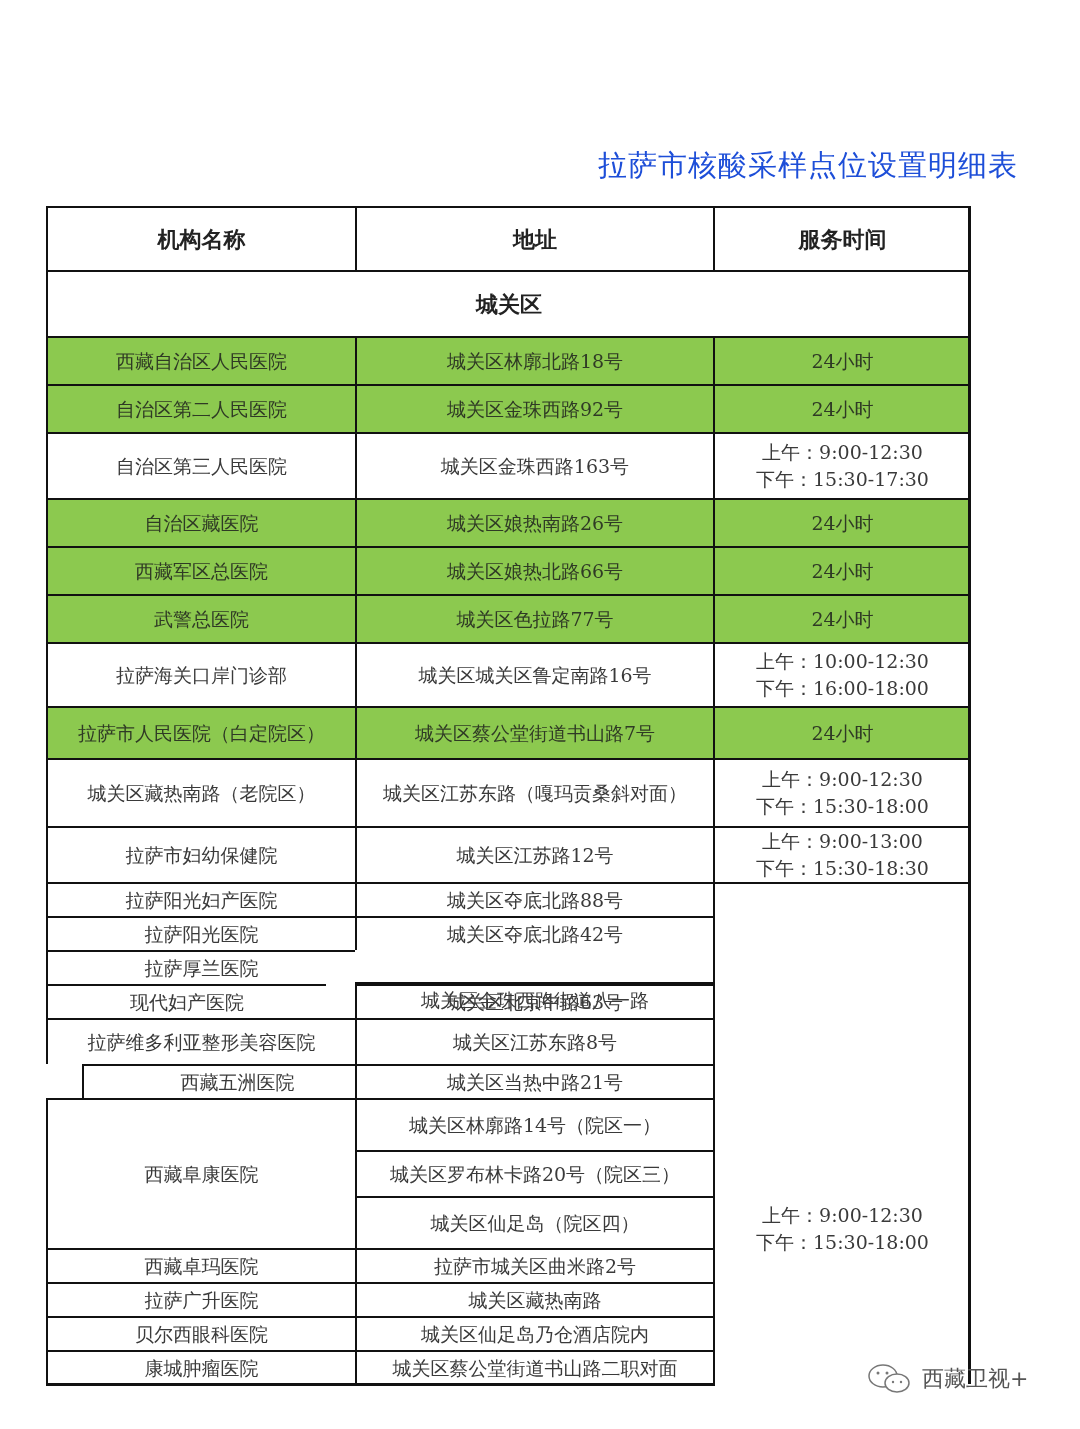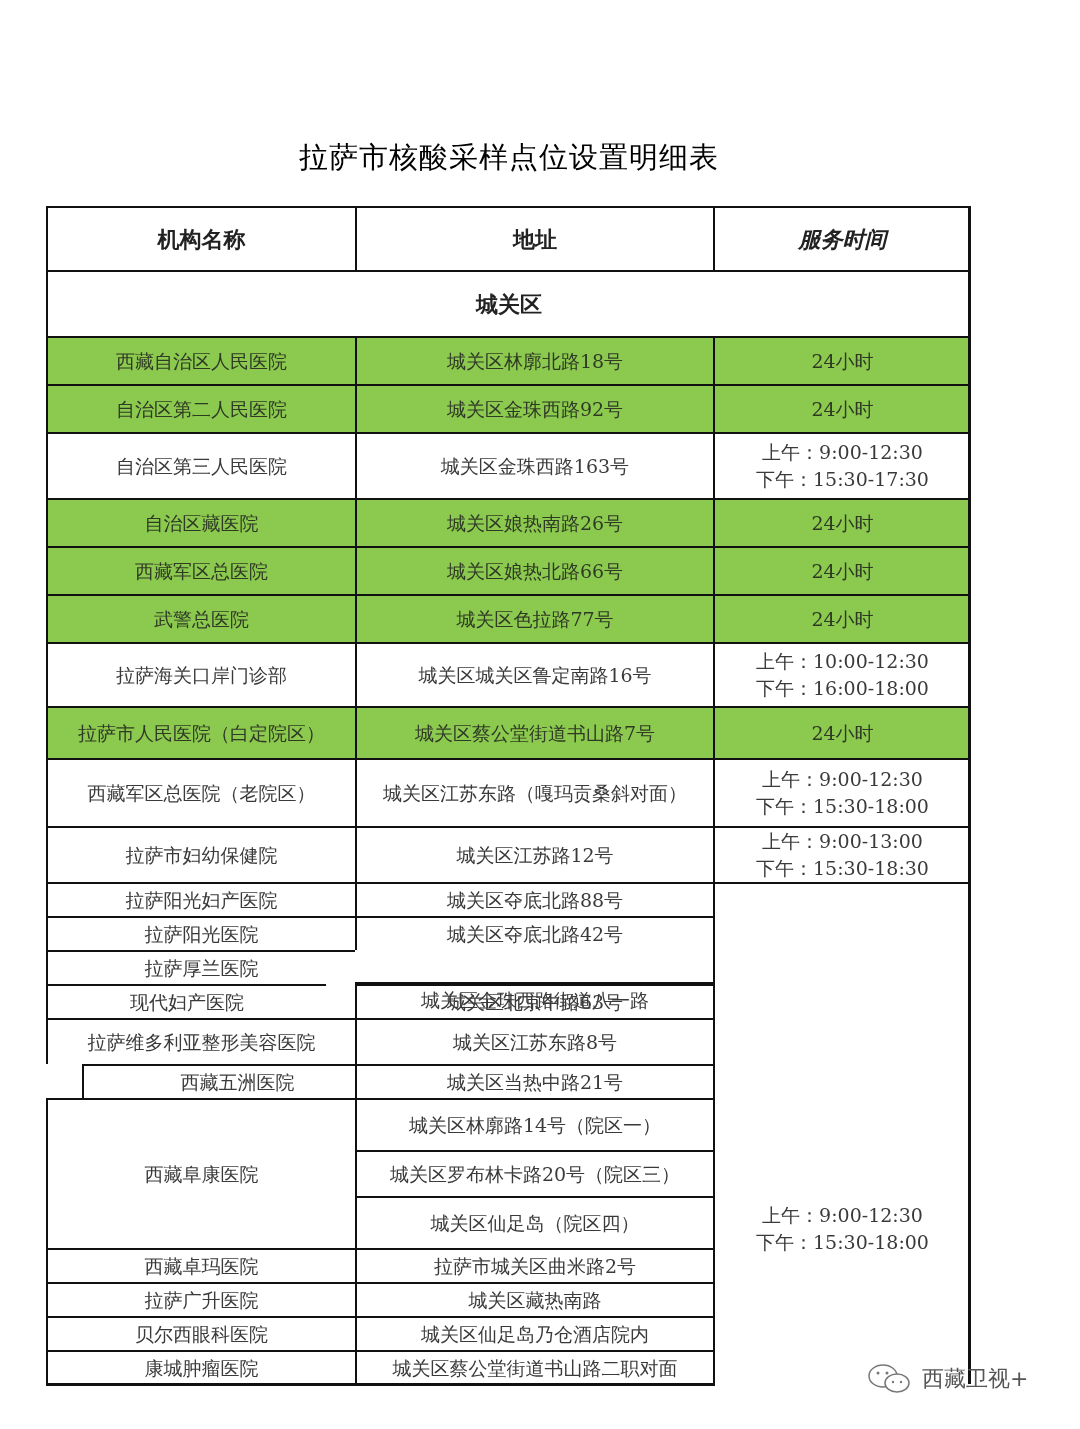--- a/index.html
+++ b/index.html
@@ -1,40 +1,40 @@
 <!DOCTYPE html>
 <html><head>
 <meta charset="utf-8">
 <style>
   html, body { margin:0; padding:0; background:#ffffff; }
   body { width:1080px; height:1429px; position:relative; overflow:hidden;
          font-family: "DejaVu Serif", "Liberation Serif", serif; color:#333; }
-  .title { position:absolute; left:0; width:1018px; top:138px; text-align:center;
-           font-family:"DejaVu Sans","Liberation Sans",sans-serif; font-size:29px; color:#000000; letter-spacing:1px; }
+  .title { position:absolute; left:0; width:1018px; top:146px; text-align:right;
+           font-family:"DejaVu Sans","Liberation Sans",sans-serif; font-size:29px; color:#1d4ed8; letter-spacing:1px; }
   .cell { position:absolute; box-sizing:border-box; display:flex; align-items:center; justify-content:center;
           text-align:center; border-left:2px solid #111; border-top:2px solid #111; font-size:19px; color:#3a3a3a;
           line-height:27px; white-space:nowrap; }
   .cell.green { background:#8cc94f; color:#2f3a25; }
   .cell.head { font-family:"DejaVu Sans","Liberation Sans",sans-serif; font-size:22px; font-weight:bold; color:#222; }
   .cell .two { display:flex; flex-direction:column; align-items:center; }
   .frame-r { position:absolute; background:#111; }
   .watermark { position:absolute; left:866px; top:1362px; display:flex; align-items:center; gap:8px;
                font-family:"DejaVu Sans","Liberation Sans",sans-serif; font-size:22px; color:#555; }
   .watermark svg { display:block; }
 </style>
 </head>
 <body>
 
 <div class="title">拉萨市核酸采样点位设置明细表</div>
 
 <div>
 
   <div class="cell head" style="left:46px;top:206px;width:309px;height:64px;">机构名称</div>
   <div class="cell head" style="left:355px;top:206px;width:358px;height:64px;">地址</div>
-  <div class="cell head" style="left:713px;top:206px;width:257px;height:64px;font-style:italic;">服务时间</div>
+  <div class="cell head" style="left:713px;top:206px;width:257px;height:64px;">服务时间</div>
 
   <div class="cell head" style="left:46px;top:270px;width:924px;height:66px;">城关区</div>
 
   <div class="cell green" style="left:46px;top:336px;width:309px;height:48px;">西藏自治区人民医院</div>
   <div class="cell green" style="left:355px;top:336px;width:358px;height:48px;">城关区林廓北路18号</div>
   <div class="cell green" style="left:713px;top:336px;width:257px;height:48px;">24小时</div>
 
   <div class="cell green" style="left:46px;top:384px;width:309px;height:48px;">自治区第二人民医院</div>
   <div class="cell green" style="left:355px;top:384px;width:358px;height:48px;">城关区金珠西路92号</div>
   <div class="cell green" style="left:713px;top:384px;width:257px;height:48px;">24小时</div>
@@ -66,21 +66,21 @@
       <div class="two">
         <span>上午：10:00-12:30</span>
         <span>下午：16:00-18:00</span>
       </div>
     </div>
 
   <div class="cell green" style="left:46px;top:706px;width:309px;height:52px;">拉萨市人民医院（白定院区）</div>
   <div class="cell green" style="left:355px;top:706px;width:358px;height:52px;">城关区蔡公堂街道书山路7号</div>
   <div class="cell green" style="left:713px;top:706px;width:257px;height:52px;">24小时</div>
 
-  <div class="cell" style="left:46px;top:758px;width:309px;height:68px;">西藏军区总医院（老院区）</div>
+  <div class="cell" style="left:46px;top:758px;width:309px;height:68px;">城关区藏热南路（老院区）</div>
   <div class="cell" style="left:355px;top:758px;width:358px;height:68px;">城关区江苏东路（嘎玛贡桑斜对面）</div>
   <div class="cell" style="left:713px;top:758px;width:257px;height:68px;">
       <div class="two">
         <span>上午：9:00-12:30</span>
         <span>下午：15:30-18:00</span>
       </div>
     </div>
 
   <div class="cell" style="left:46px;top:826px;width:309px;height:56px;">拉萨市妇幼保健院</div>
   <div class="cell" style="left:355px;top:826px;width:358px;height:56px;">城关区江苏路12号</div>

